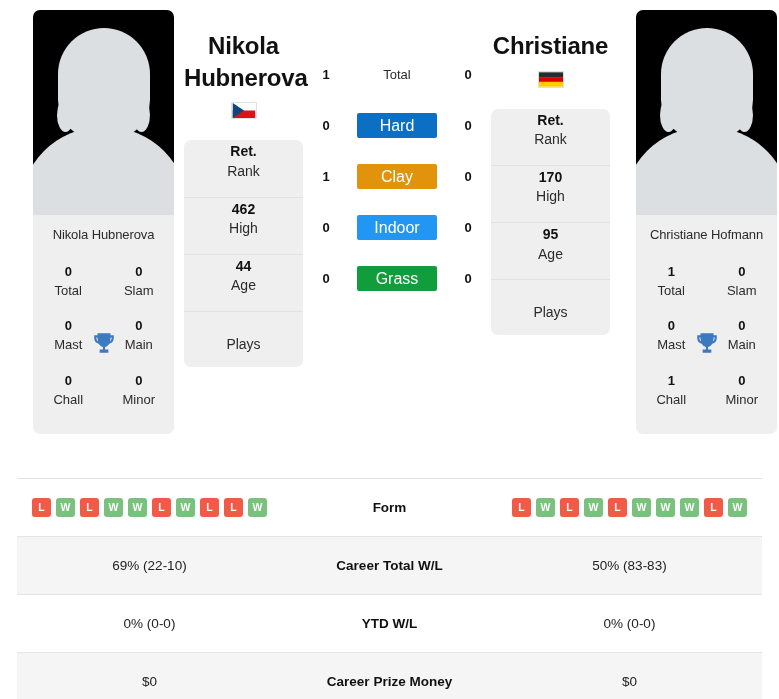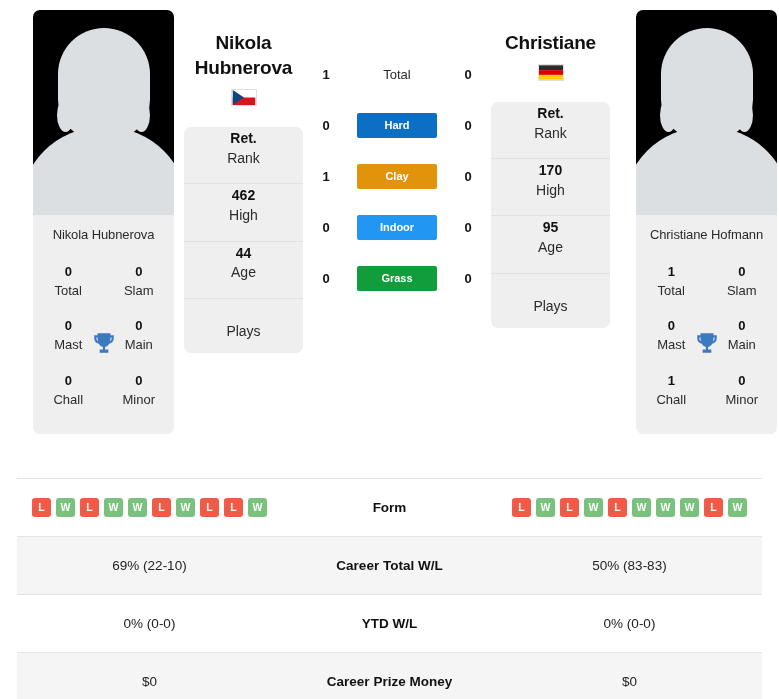--- a/index.html
+++ b/index.html
@@ -116,21 +116,21 @@
     width: 119px;
     flex: 0 0 119px;
     margin: 0 10px;
     padding-top: 0;
   }
   .name-head {
     text-align: center;
     padding-top: 20px;
   }
   .name-head .pname {
-    font-size: 19px;
+    font-size: 24px;
     font-weight: bold;
     line-height: 1.32;
     color: #111;
     letter-spacing: -0.2px;
   }
   .flag {
     width: 26px; height: 17px;
     margin: 9px auto 0 auto;
     display: block;
     border: 1px solid rgba(0,0,0,0.12);
@@ -176,22 +176,22 @@
   .surface-row .side {
     width: 26px;
     text-align: center;
     font-size: 13px;
     font-weight: bold;
     color: #111;
   }
   .surface-row .chip {
     width: 80px;
     text-align: center;
-    font-size: 11px;
-    font-weight: bold;
+    font-size: 16px;
+    font-weight: normal;
     color: #ffffff;
     line-height: 25px;
     height: 25px;
     border-radius: 2px;
   }
   .surface-row .chip.plain {
     color: #2b2b2b;
     background: transparent;
     font-weight: normal;
     font-size: 13px;

